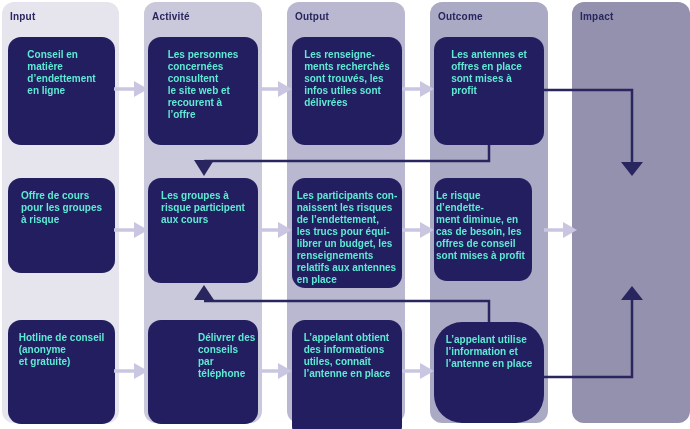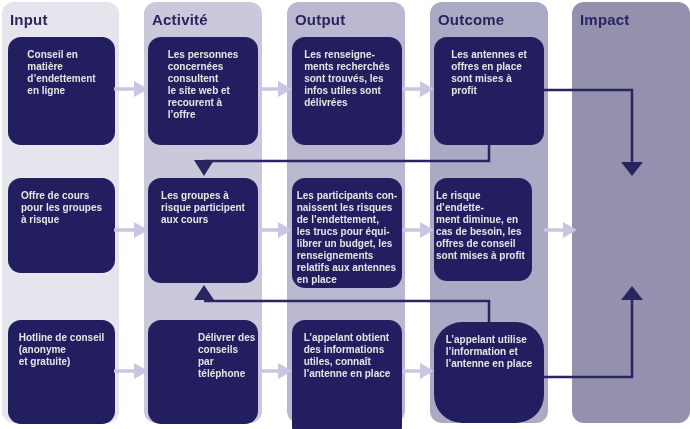--- a/index.html
+++ b/index.html
@@ -6,24 +6,24 @@
   body{font-family:"Liberation Sans","DejaVu Sans",sans-serif;}
   .stage{position:relative;width:690px;height:429px;background:#ffffff;overflow:hidden;}
 
   
   .col{position:absolute;top:2px;height:421px;width:118px;border-radius:12px;}
   .col-input  {left:2px;width:117px;background:#e6e5ee;}
   .col-activite{left:144px;background:#cac8db;}
   .col-output {left:287px;background:#bab8d0;}
   .col-outcome{left:430px;background:#abaac4;}
   .col-impact {left:572px;background:#9391ae;}
-  .col-label{position:absolute;top:9px;left:8px;font-size:15px;font-weight:bold;color:#29255e;letter-spacing:.2px;}
+  .col-label{position:absolute;top:9px;left:8px;font-size:10px;font-weight:bold;color:#29255e;letter-spacing:.2px;}
 
   
-  .box{position:absolute;background:#221e5f;border-radius:13px;color:#e5e5e5;
+  .box{position:absolute;background:#221e5f;border-radius:13px;color:#5eead4;
        display:flex;justify-content:center;align-items:flex-start;box-sizing:border-box;}
   .box .txt{white-space:pre-line;text-align:left;font-size:10px;font-weight:bold;
             line-height:12px;padding:12px 2px 0 2px;max-width:108px;}
 
   .b-i1{left:8px;  top:37px; width:107px;height:108px;}
   .b-a1{left:148px;top:37px; width:110px;height:108px;}
   .b-o1{left:292px;top:37px; width:110px;height:108px;}
   .b-c1{left:434px;top:37px; width:110px;height:108px;}
 
   .b-i2{left:8px;  top:178px;width:107px;height:95px;}

